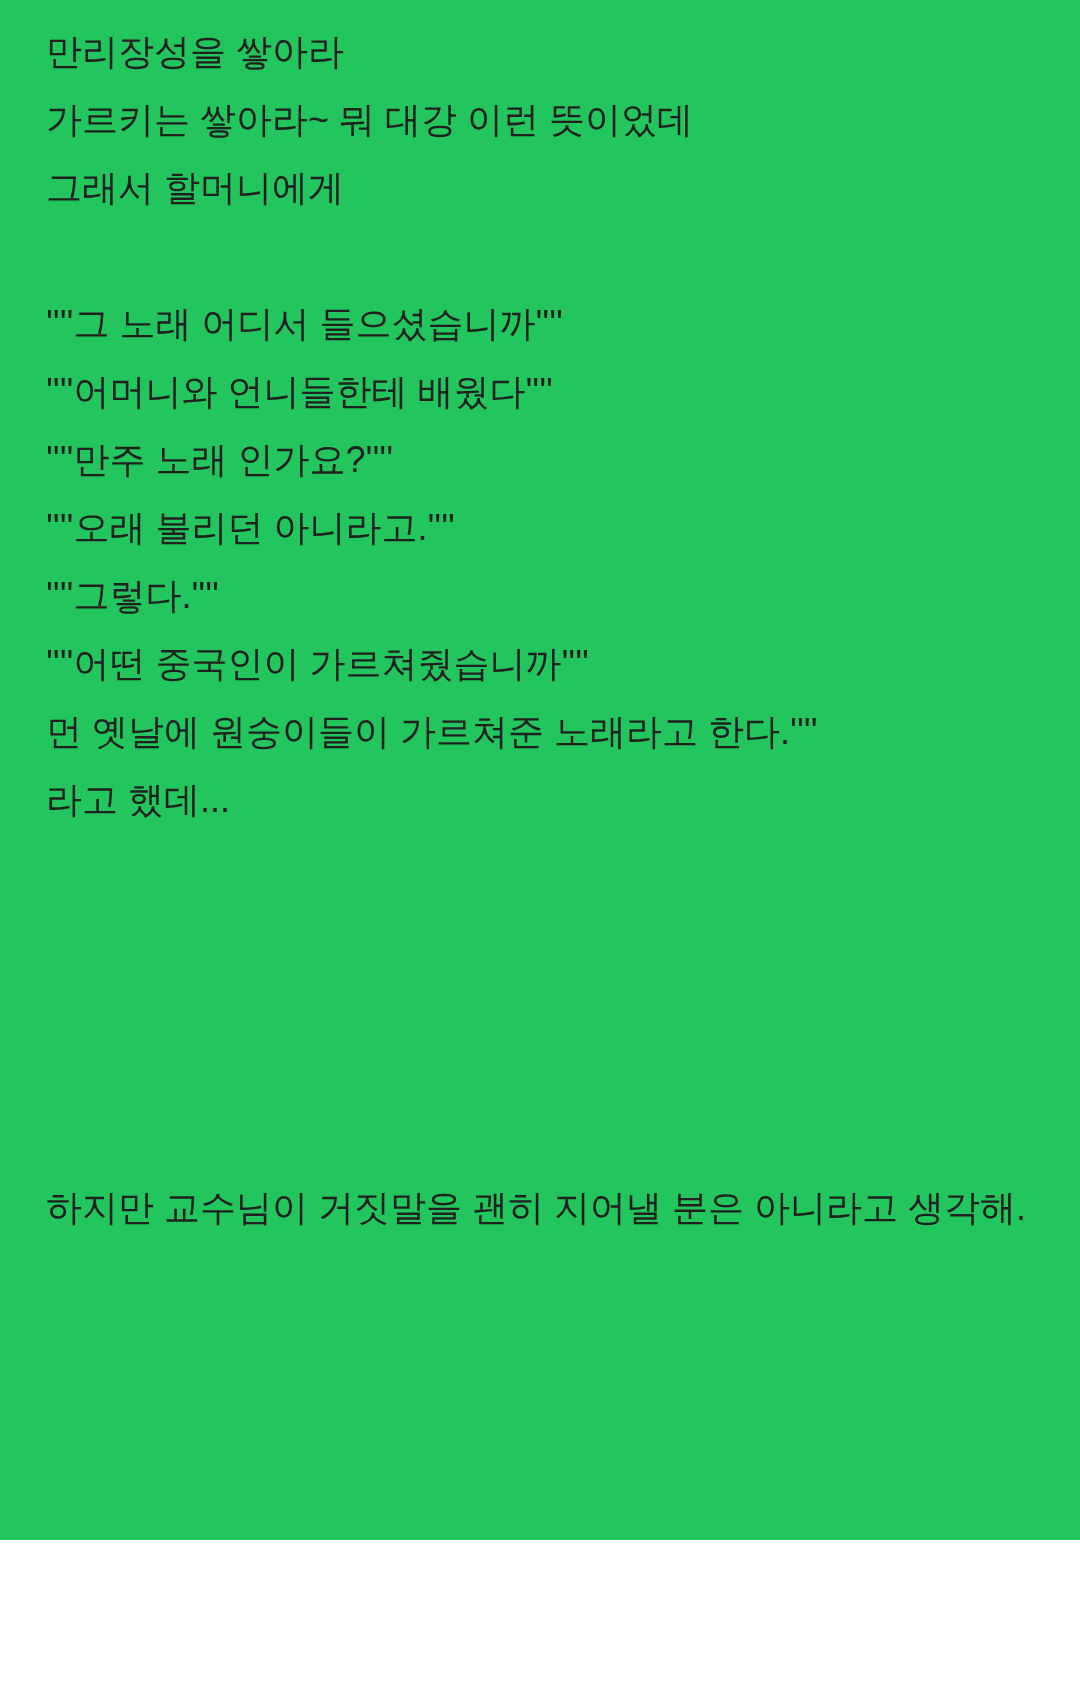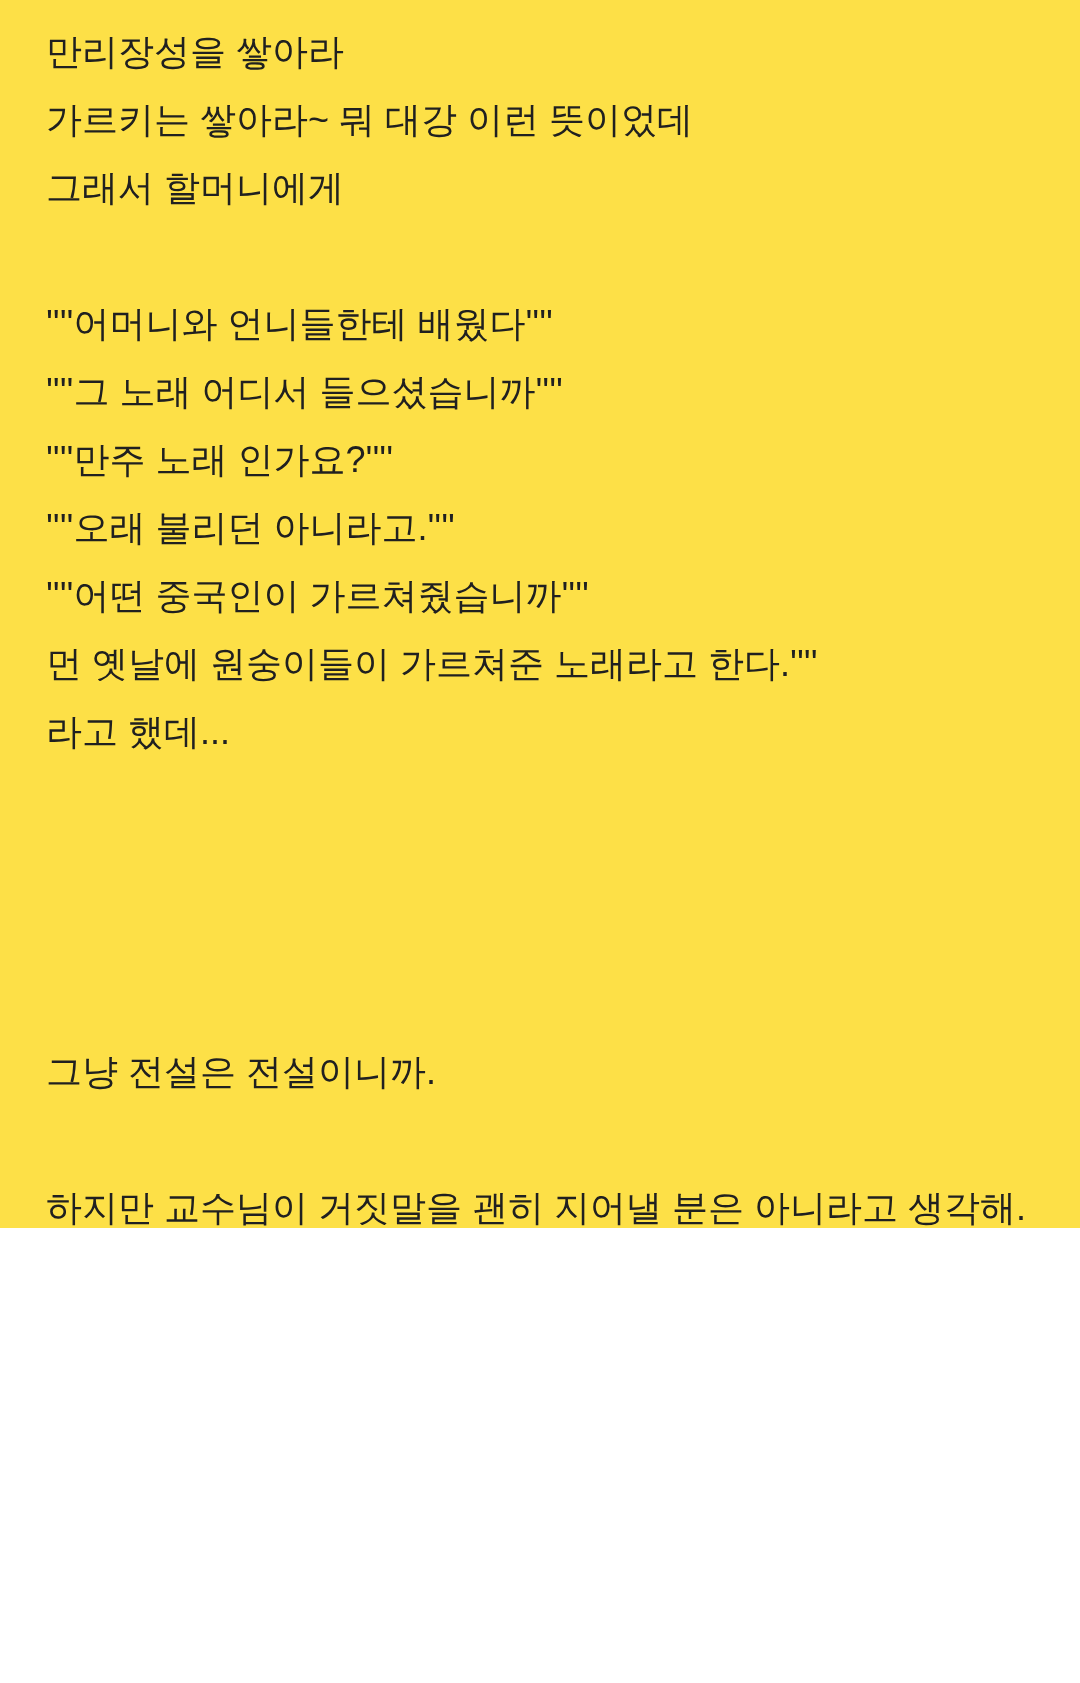--- a/index.html
+++ b/index.html
@@ -3,22 +3,22 @@
 <meta charset="utf-8">
 <style>
   html, body {
     margin: 0;
     padding: 0;
     background: #ffffff;
   }
   .page {
     position: relative;
     width: 1080px;
-    height: 1228px;
-    background: #fde047;
+    height: 1540px;
+    background: #22c55e;
     box-sizing: border-box;
     padding: 18px 8px 0 46px;
     overflow: hidden;
     font-family: "Liberation Sans", "DejaVu Sans", sans-serif;
     font-size: 36px;
     line-height: 68px;
     color: #202020;
     font-weight: 400;
   }
   .line {
@@ -29,27 +29,27 @@
   }
 </style>
 </head>
 <body>
 
 <div class="page">
   <div class="line">만리장성을 쌓아라</div>
   <div class="line">가르키는 쌓아라~ 뭐 대강 이런 뜻이었데</div>
   <div class="line">그래서 할머니에게</div>
   <div class="line"></div>
+  <div class="line">''''그 노래 어디서 들으셨습니까''''</div>
   <div class="line">''''어머니와 언니들한테 배웠다''''</div>
-  <div class="line">''''그 노래 어디서 들으셨습니까''''</div>
   <div class="line">''''만주 노래 인가요?''''</div>
   <div class="line">''''오래 불리던 아니라고.''''</div>
+  <div class="line">''''그렇다.''''</div>
   <div class="line">''''어떤 중국인이 가르쳐줬습니까''''</div>
   <div class="line">먼 옛날에 원숭이들이 가르쳐준 노래라고 한다.''''</div>
   <div class="line">라고 했데...</div>
   <div class="line"></div>
   <div class="line"></div>
   <div class="line"></div>
   <div class="line"></div>
-  <div class="line">그냥 전설은 전설이니까.</div>
   <div class="line"></div>
   <div class="line">하지만 교수님이 거짓말을 괜히 지어낼 분은 아니라고 생각해.</div>
 </div>
 
 </body></html>

